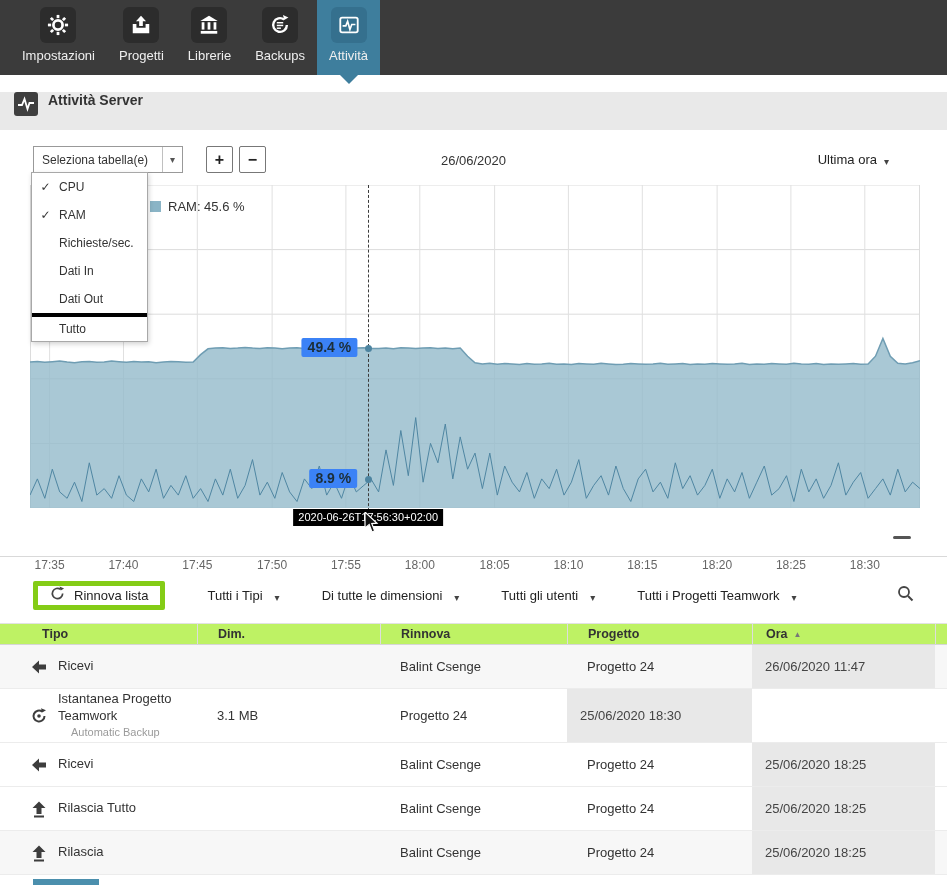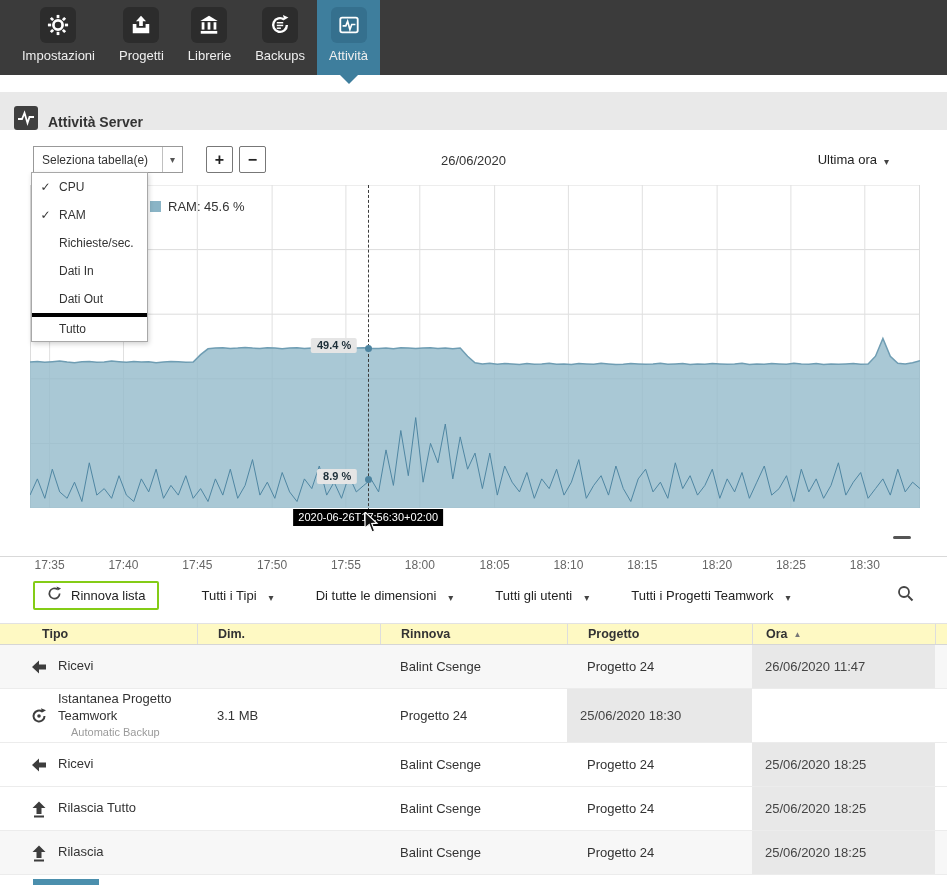--- a/index.html
+++ b/index.html
@@ -16,21 +16,21 @@
                    display:flex; align-items:center; justify-content:center; }
   .tb-item .tb-label { color:#efefef; font-size:13px; margin-top:5px; white-space:nowrap; }
   .tb-item.active { background:#3e7e9d; }
   .tb-item.active .tile { background:#35708e; }
   #tab-pointer { position:absolute; top:75px; left:354px; width:0; height:0;
                  border-left:9px solid transparent; border-right:9px solid transparent;
                  border-top:9px solid #3e7e9d; }
 
   
   .section-header { position:absolute; top:92px; left:0; width:947px; height:38px; background:#e9e9e9;
-                    display:flex; align-items:flex-end; padding-left:14px; gap:10px; }
+                    display:flex; align-items:flex-start; padding-left:14px; gap:10px; }
   .sh-tile { width:24px; height:24px; background:#3f3f3f; border-radius:3px;
              display:flex; align-items:center; justify-content:center; }
   .sh-title { font-size:14px; font-weight:700; color:#333; }
 
   
   .select-btn { position:absolute; top:146px; left:33px; height:27px; width:150px; background:#fff;
                 border:1px solid #999; display:flex; align-items:center; font-size:12px; color:#333;
                 cursor:pointer; }
   .select-btn .sb-label { flex:1; padding:0 8px; white-space:nowrap; overflow:hidden; }
   .select-btn .sb-caret { width:20px; border-left:1px solid #c0c0c0; text-align:center; color:#555;
@@ -55,45 +55,45 @@
 
   
   #chart-region { position:absolute; top:185px; left:30px; width:890px; height:323px; }
   #chart-svg { position:absolute; left:0; top:0; }
   .legend { position:absolute; top:14px; left:120px; display:flex; align-items:center; gap:7px;
             font-size:13px; color:#333; z-index:5; }
   #legend-swatch { width:11px; height:11px; background:#8ab4c6; }
   #cursor-line { position:absolute; top:0; left:338px; height:341px; width:0;
                  border-left:1px dashed #3c3c3c; z-index:6; }
   .dot { position:absolute; width:7px; height:7px; border-radius:50%; background:#4d84a0; z-index:7; }
-  .val-badge { position:absolute; background:#e5e5e5; color:#1c2e38; font-size:11px; font-weight:700;
+  .val-badge { position:absolute; background:#3b82f6; color:#1c2e38; font-size:14px; font-weight:700;
                padding:1px 6px 2px; border-radius:2px; transform:translateX(-100%); white-space:nowrap; z-index:7; }
   .xtick { position:absolute; top:327px; transform:translateX(-50%); font-size:12px; color:#666;
            white-space:nowrap;margin-top:46px; }
   #ts-tooltip { position:absolute; top:324px; left:338px; transform:translateX(-50%); background:#000;
                 color:#fff; font-size:11px; padding:2px 5px 3px; white-space:nowrap; z-index:10; }
   #mouse-cursor { position:absolute; top:327px; left:334px; z-index:40; }
   #chart-handle { position:absolute; top:536px; left:893px; width:18px; height:3px; background:#555;
                   border-radius:2px; cursor:pointer; }
 
   .divider { position:absolute; top:556px; left:0; width:947px; border-top:1px solid #d9d9d9; }
 
   
   .list-toolbar { position:absolute; top:578px; left:0; width:947px; height:34px; display:flex;
                   align-items:center; gap:42px; padding:0 33px; }
-  .refresh-btn { display:flex; align-items:center; gap:9px; border:2px solid #84cc16; background:#fff;
+  .refresh-btn { display:flex; align-items:center; gap:9px; border:5px solid #84cc16; background:#fff;
                  height:29px; padding:0 12px; font-size:13px; color:#222; border-radius:2px; cursor:pointer; }
   .filter { display:flex; gap:12px; align-items:flex-end; font-size:13px; color:#222; cursor:pointer;
             white-space:nowrap; }
   .search-btn { margin-left:auto; cursor:pointer; display:flex; align-items:center; }
 
   
   .table { position:absolute; top:623px; left:0; width:947px; font-size:13px; color:#333; }
   .trow { display:grid; grid-template-columns:197px 183px 187px 185px 183px 1fr; }
-  .thead { height:22px; background:#fef9c3; border-top:1px solid #e2e2e2; border-bottom:1px solid #d6d6d6; }
+  .thead { height:22px; background:#bef264; border-top:1px solid #e2e2e2; border-bottom:1px solid #d6d6d6; }
   .thead .cell { font-size:12.5px; font-weight:700; color:#333; display:flex; align-items:center; gap:6px; }
   .thead .cell + .cell { border-left:1px solid #ddd; }
   .cell { display:flex; align-items:center; padding-left:20px; }
   .cell.c-tipo { padding-left:30px; gap:10px; }
   .thead .cell.c-tipo { padding-left:42px; }
   .cell.c-ora { padding-left:13px; }
   .sort-icon { font-size:8px; color:#777; }
   .trow.data { min-height:44px; border-bottom:1px solid #ececec; background:#fff; }
   .trow.data.alt { background:#f7f7f7; }
   .trow.data .c-ora { background:#e8e8e8; color:#444; }

